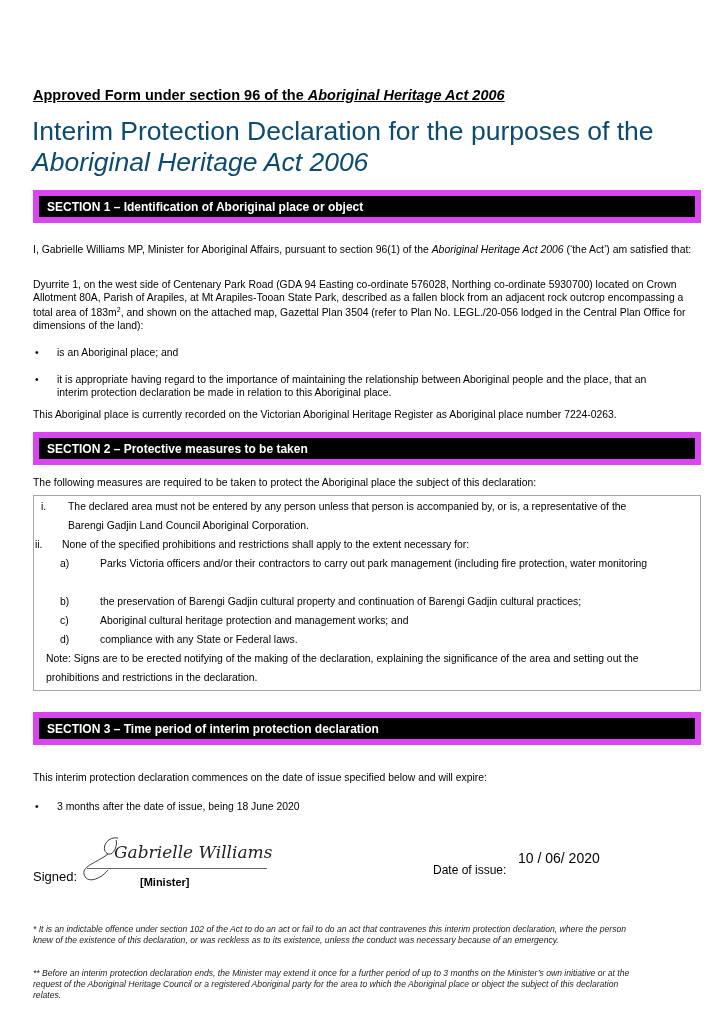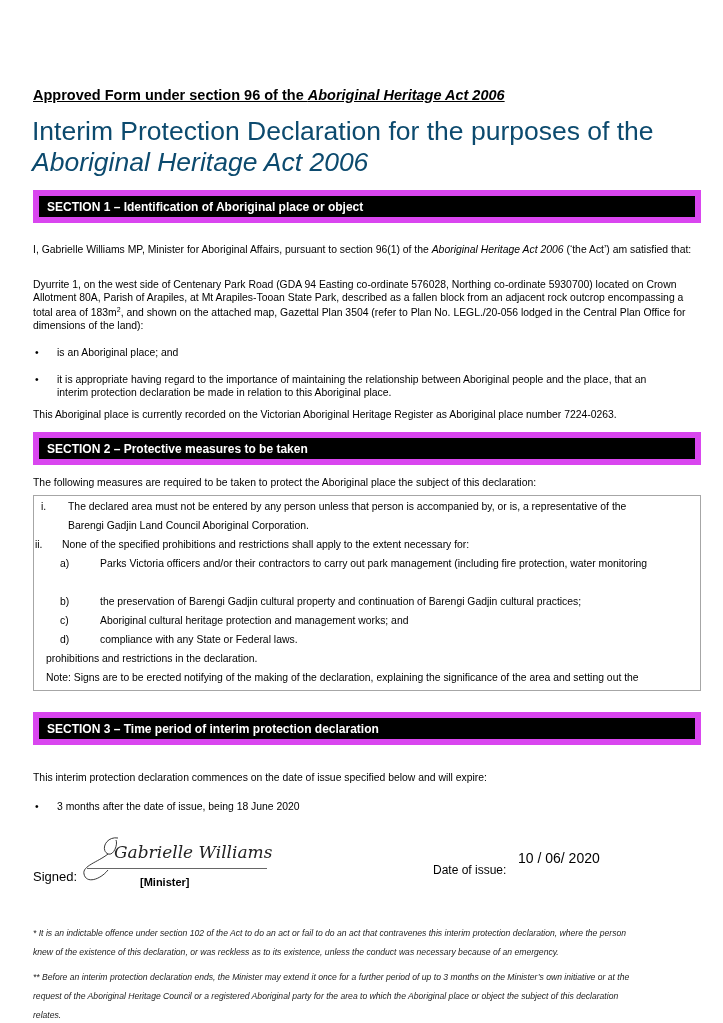--- a/index.html
+++ b/index.html
@@ -32,21 +32,21 @@
     }
     .m-row { position: absolute; font-size: 10.4px; line-height: 19px; display: flex; }
     .m-num { flex: none; }
     .sig-label { left: 33px; top: 869px; font-size: 13px; }
     .sig-line { left: 87px; top: 868px; width: 180px; height: 0; border-top: 1px solid #666; }
     .sig-svg { left: 78px; top: 832px; }
     .minister { left: 140px; top: 876px; font-size: 11px; font-weight: bold; }
     .date-label { left: 433px; top: 853px; font-size: 12px; margin-top: 10px; }
     .date-value { left: 518px; top: 850px; font-size: 14px; }
     .footnote {
-      left: 33px; width: 600px; font-size: 8.6px; line-height: 19px; font-style: italic; color: #222;
+      left: 33px; width: 600px; font-size: 8.6px; line-height: 11px; font-style: italic; color: #222;
     }
   </style>
 </head>
 <body>
 
 <div class="abs form-line">
   <span>Approved Form under section 96 of the </span><i>Aboriginal Heritage Act 2006</i>
 </div>
 <div class="abs title">
   <div>Interim Protection Declaration for the purposes of the</div>
@@ -101,22 +101,22 @@
   </div>
   <div class="m-row" style="left:26px; top:115px;">
     <span class="m-num" style="width:40px;">c)</span>
     <span>Aboriginal cultural heritage protection and management works; and</span>
   </div>
   <div class="m-row" style="left:26px; top:134px;">
     <span class="m-num" style="width:40px;">d)</span>
     <span>compliance with any State or Federal laws.</span>
   </div>
   <div class="m-row" style="left:12px; top:153px; display:block;">
+    <div>Note: Signs are to be erected notifying of the making of the declaration, explaining the significance of the area and setting out the</div>
     <div>prohibitions and restrictions in the declaration.</div>
-    <div>Note: Signs are to be erected notifying of the making of the declaration, explaining the significance of the area and setting out the</div>
   </div>
 </div>
 
 <div class="abs section-bar" style="top:712px;">SECTION 3 – Time period of interim protection declaration</div>
 <div class="abs para" style="top:772px;">This interim protection declaration commences on the date of issue specified below and will expire:</div>
 <div class="abs bullet-row" style="top:801px;">
   <span class="dot">•</span>
   <span>3 months after the date of issue, being 18 June 2020</span>
 </div>
 

